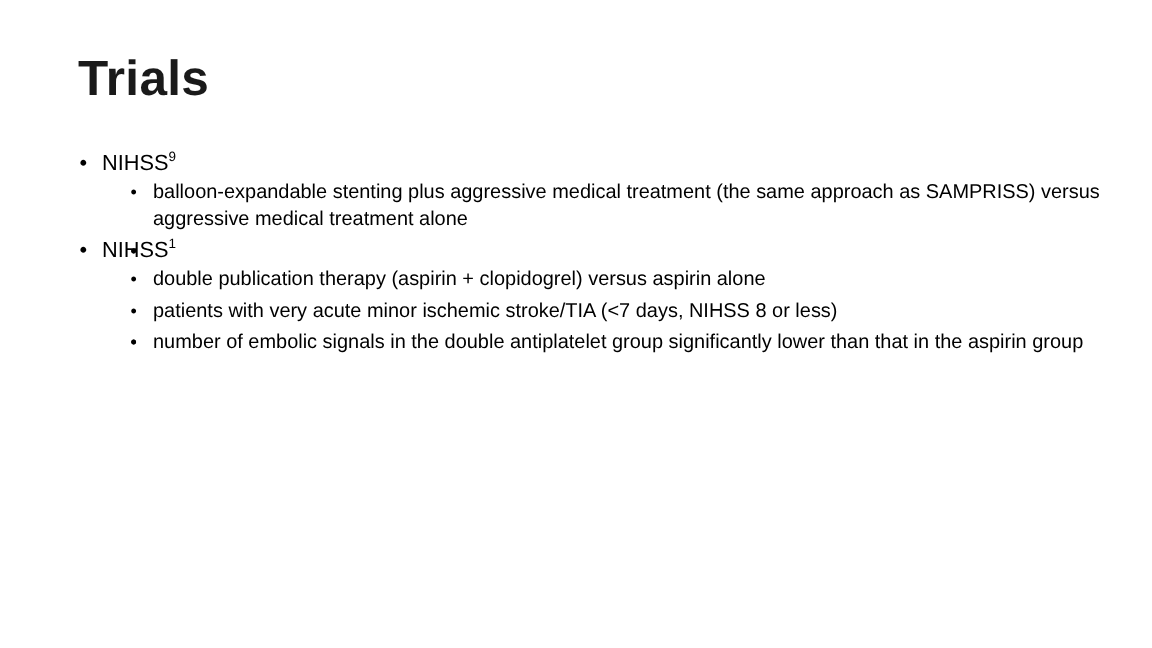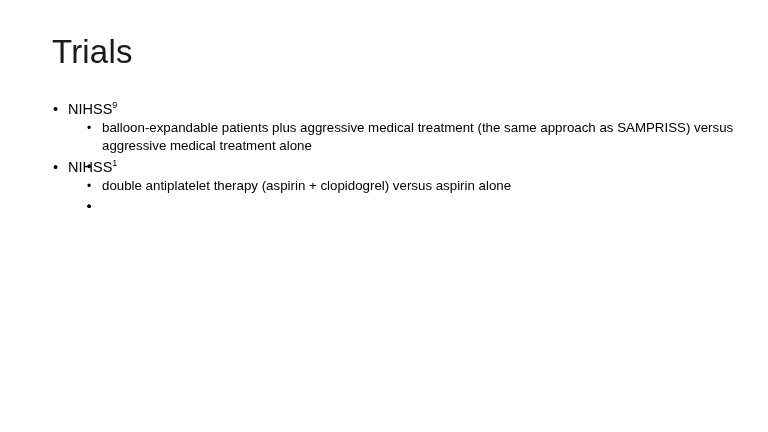--- a/index.html
+++ b/index.html
@@ -18,21 +18,21 @@
     position: relative;
     width: 768px;
     height: 432px;
     box-sizing: border-box;
   }
   .slide-title {
     position: absolute;
     left: 52px;
     top: 34px;
     font-size: 33px;
-    font-weight: 400;
+    font-weight: 700;
     color: #1a1a1a;
     letter-spacing: 0.2px;
     line-height: 1.1;
   }
   .body-block {
     position: absolute;
     left: 46px;
     top: 100px;
     width: 690px;
   }
@@ -99,47 +99,49 @@
 
   <div class="body-block">
     <ul>
 
       <li class="lvl1 grp">
         <span class="bullet">•</span>
         <span class="txt">NIHSS</span><sup>9</sup>
         <ul class="sub">
           <li class="lvl2">
             <span class="bullet">•</span>
-            <span class="txt">balloon-expandable patients plus aggressive medical treatment (the same approach as SAMPRISS) versus aggressive medical treatment alone</span>
+            <span class="txt">balloon-expandable stenting plus aggressive medical treatment (the same approach as SAMPRISS) versus aggressive medical treatment alone</span>
           </li>
           <li class="lvl2">
             <span class="bullet">•</span>
           </li>
           <li class="lvl2">
             <span class="bullet">•</span>
           </li>
         </ul>
       </li>
 
       <li class="lvl1 grp">
         <span class="bullet">•</span>
         <span class="txt">NIHSS</span><sup>1</sup>
         <ul class="sub">
           <li class="lvl2">
             <span class="bullet">•</span>
-            <span class="txt">double antiplatelet therapy (aspirin + clopidogrel) versus aspirin alone</span>
+            <span class="txt">double publication therapy (aspirin + clopidogrel) versus aspirin alone</span>
+          </li>
+          <li class="lvl2">
+            <span class="bullet">•</span>
+            <span class="txt">patients with very acute minor ischemic stroke/TIA (&lt;7 days, NIHSS 8 or less)</span>
           </li>
           <li class="lvl2">
             <span class="bullet">•</span>
           </li>
           <li class="lvl2">
             <span class="bullet">•</span>
-          </li>
-          <li class="lvl2">
-            <span class="bullet">•</span>
+            <span class="txt">number of embolic signals in the double antiplatelet group significantly lower than that in the aspirin group</span>
           </li>
         </ul>
       </li>
 
     </ul>
   </div>
 
 </div>
 
 </body></html>

